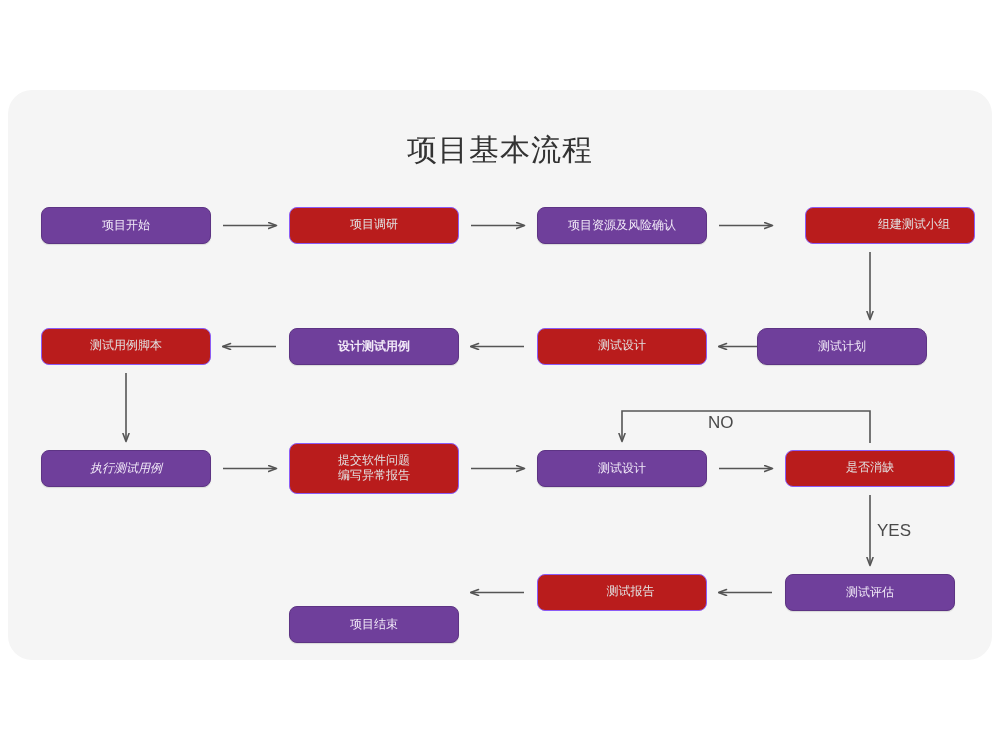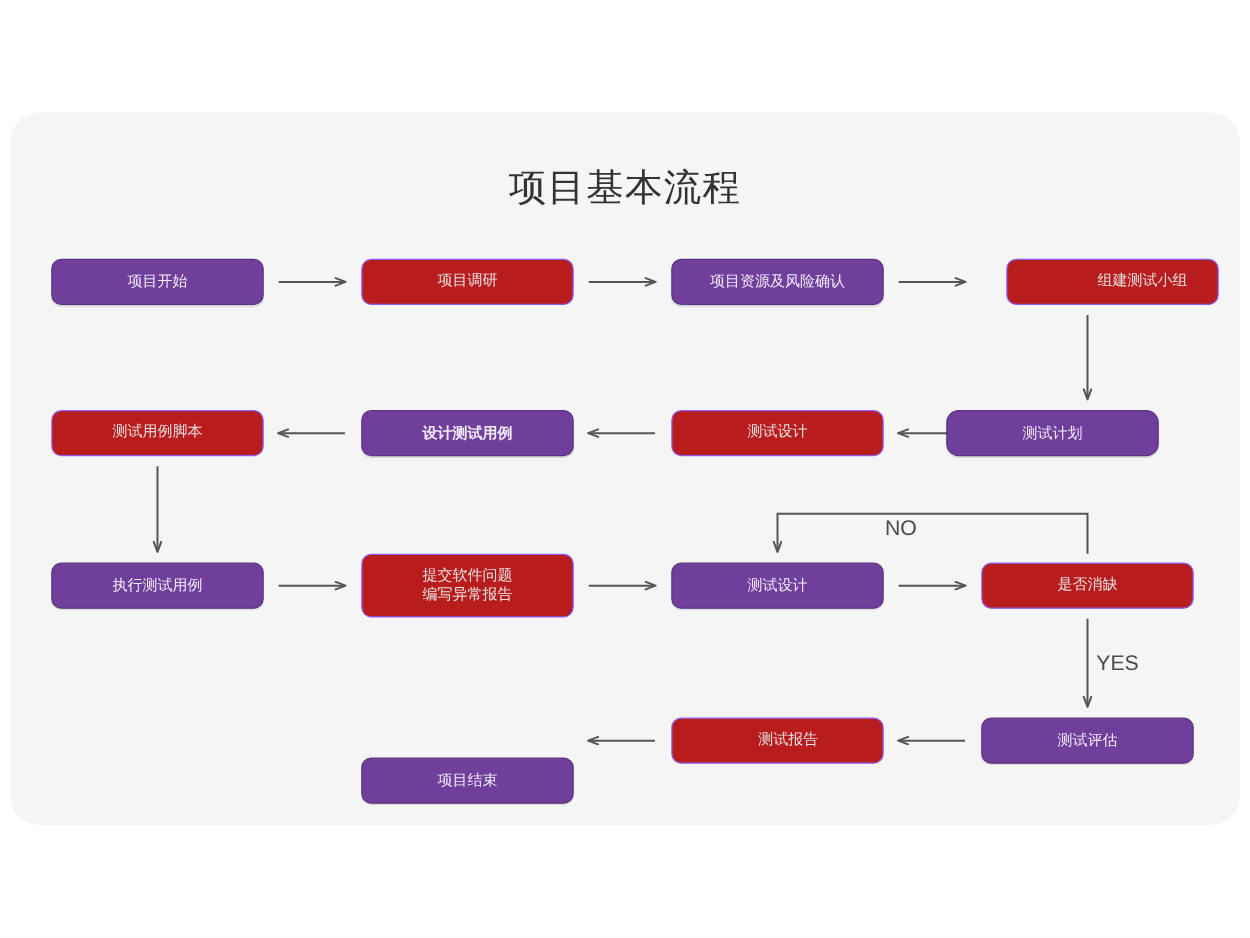--- a/index.html
+++ b/index.html
@@ -119,21 +119,21 @@
 
   <div id="nodes">
       <div class="node purple" style="left: 41px; top: 207px; width: 170px; height: 37px;">项目开始</div>
       <div class="node gray" style="left: 289px; top: 207px; width: 170px; height: 37px;">项目调研</div>
       <div class="node purple" style="left: 537px; top: 207px; width: 170px; height: 37px;">项目资源及风险确认</div>
       <div class="node gray" style="left: 805px; top: 207px; width: 170px; height: 37px; padding-left: 48px;">组建测试小组</div>
       <div class="node gray" style="left: 41px; top: 328px; width: 170px; height: 37px;">测试用例脚本</div>
       <div class="node purple" style="left: 289px; top: 328px; width: 170px; height: 37px; font-weight: bold;">设计测试用例</div>
       <div class="node gray" style="left: 537px; top: 328px; width: 170px; height: 37px;">测试设计</div>
       <div class="node purple" style="left: 757px; top: 328px; width: 170px; height: 37px; border-radius: 10px;">测试计划</div>
-      <div class="node purple" style="left: 41px; top: 450px; width: 170px; height: 37px;">执行测试用例</div>
+      <div class="node purple" style="left: 41px; top: 450px; width: 170px; height: 37px; font-style: italic;">执行测试用例</div>
       <div class="node gray" style="left: 289px; top: 443px; width: 170px; height: 51px;">提交软件问题
 编写异常报告</div>
       <div class="node purple" style="left: 537px; top: 450px; width: 170px; height: 37px;">测试设计</div>
       <div class="node gray" style="left: 785px; top: 450px; width: 170px; height: 37px;">是否消缺</div>
       <div class="node purple" style="left: 289px; top: 574px; width: 170px; height: 37px; margin-top: 32px;">项目结束</div>
       <div class="node gray" style="left: 537px; top: 574px; width: 170px; height: 37px; padding-left: 17px;">测试报告</div>
       <div class="node purple" style="left: 785px; top: 574px; width: 170px; height: 37px;">测试评估</div>
     </div>
   <div id="edge-labels">
       <div class="edge-label" style="left: 708px; top: 413px;">NO</div>

